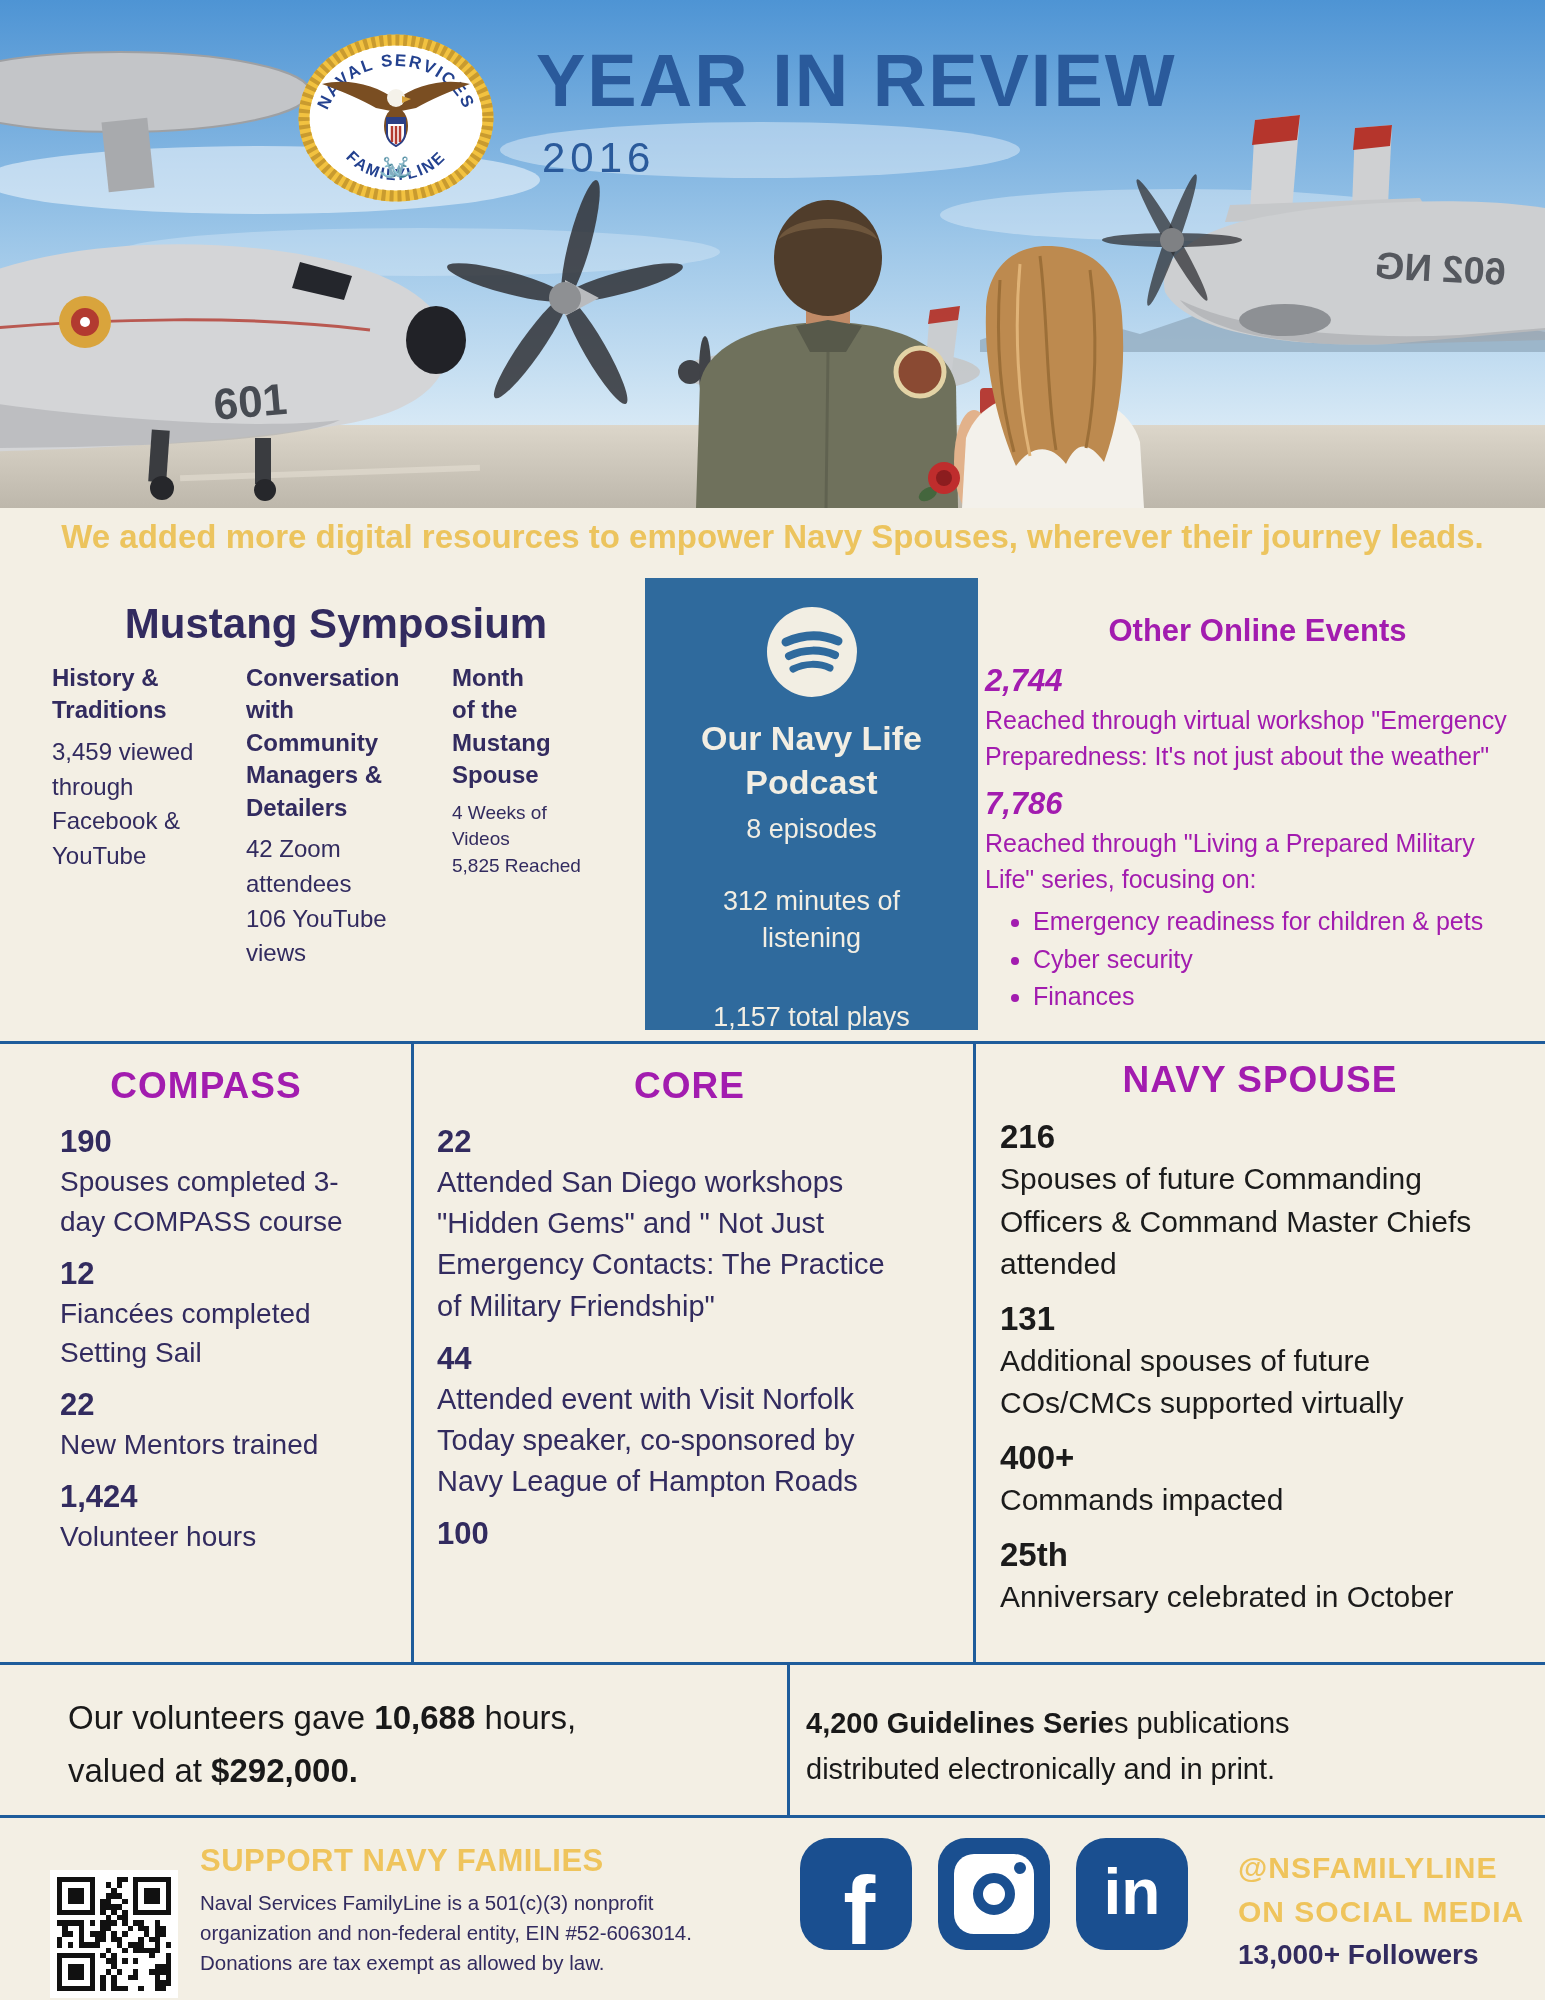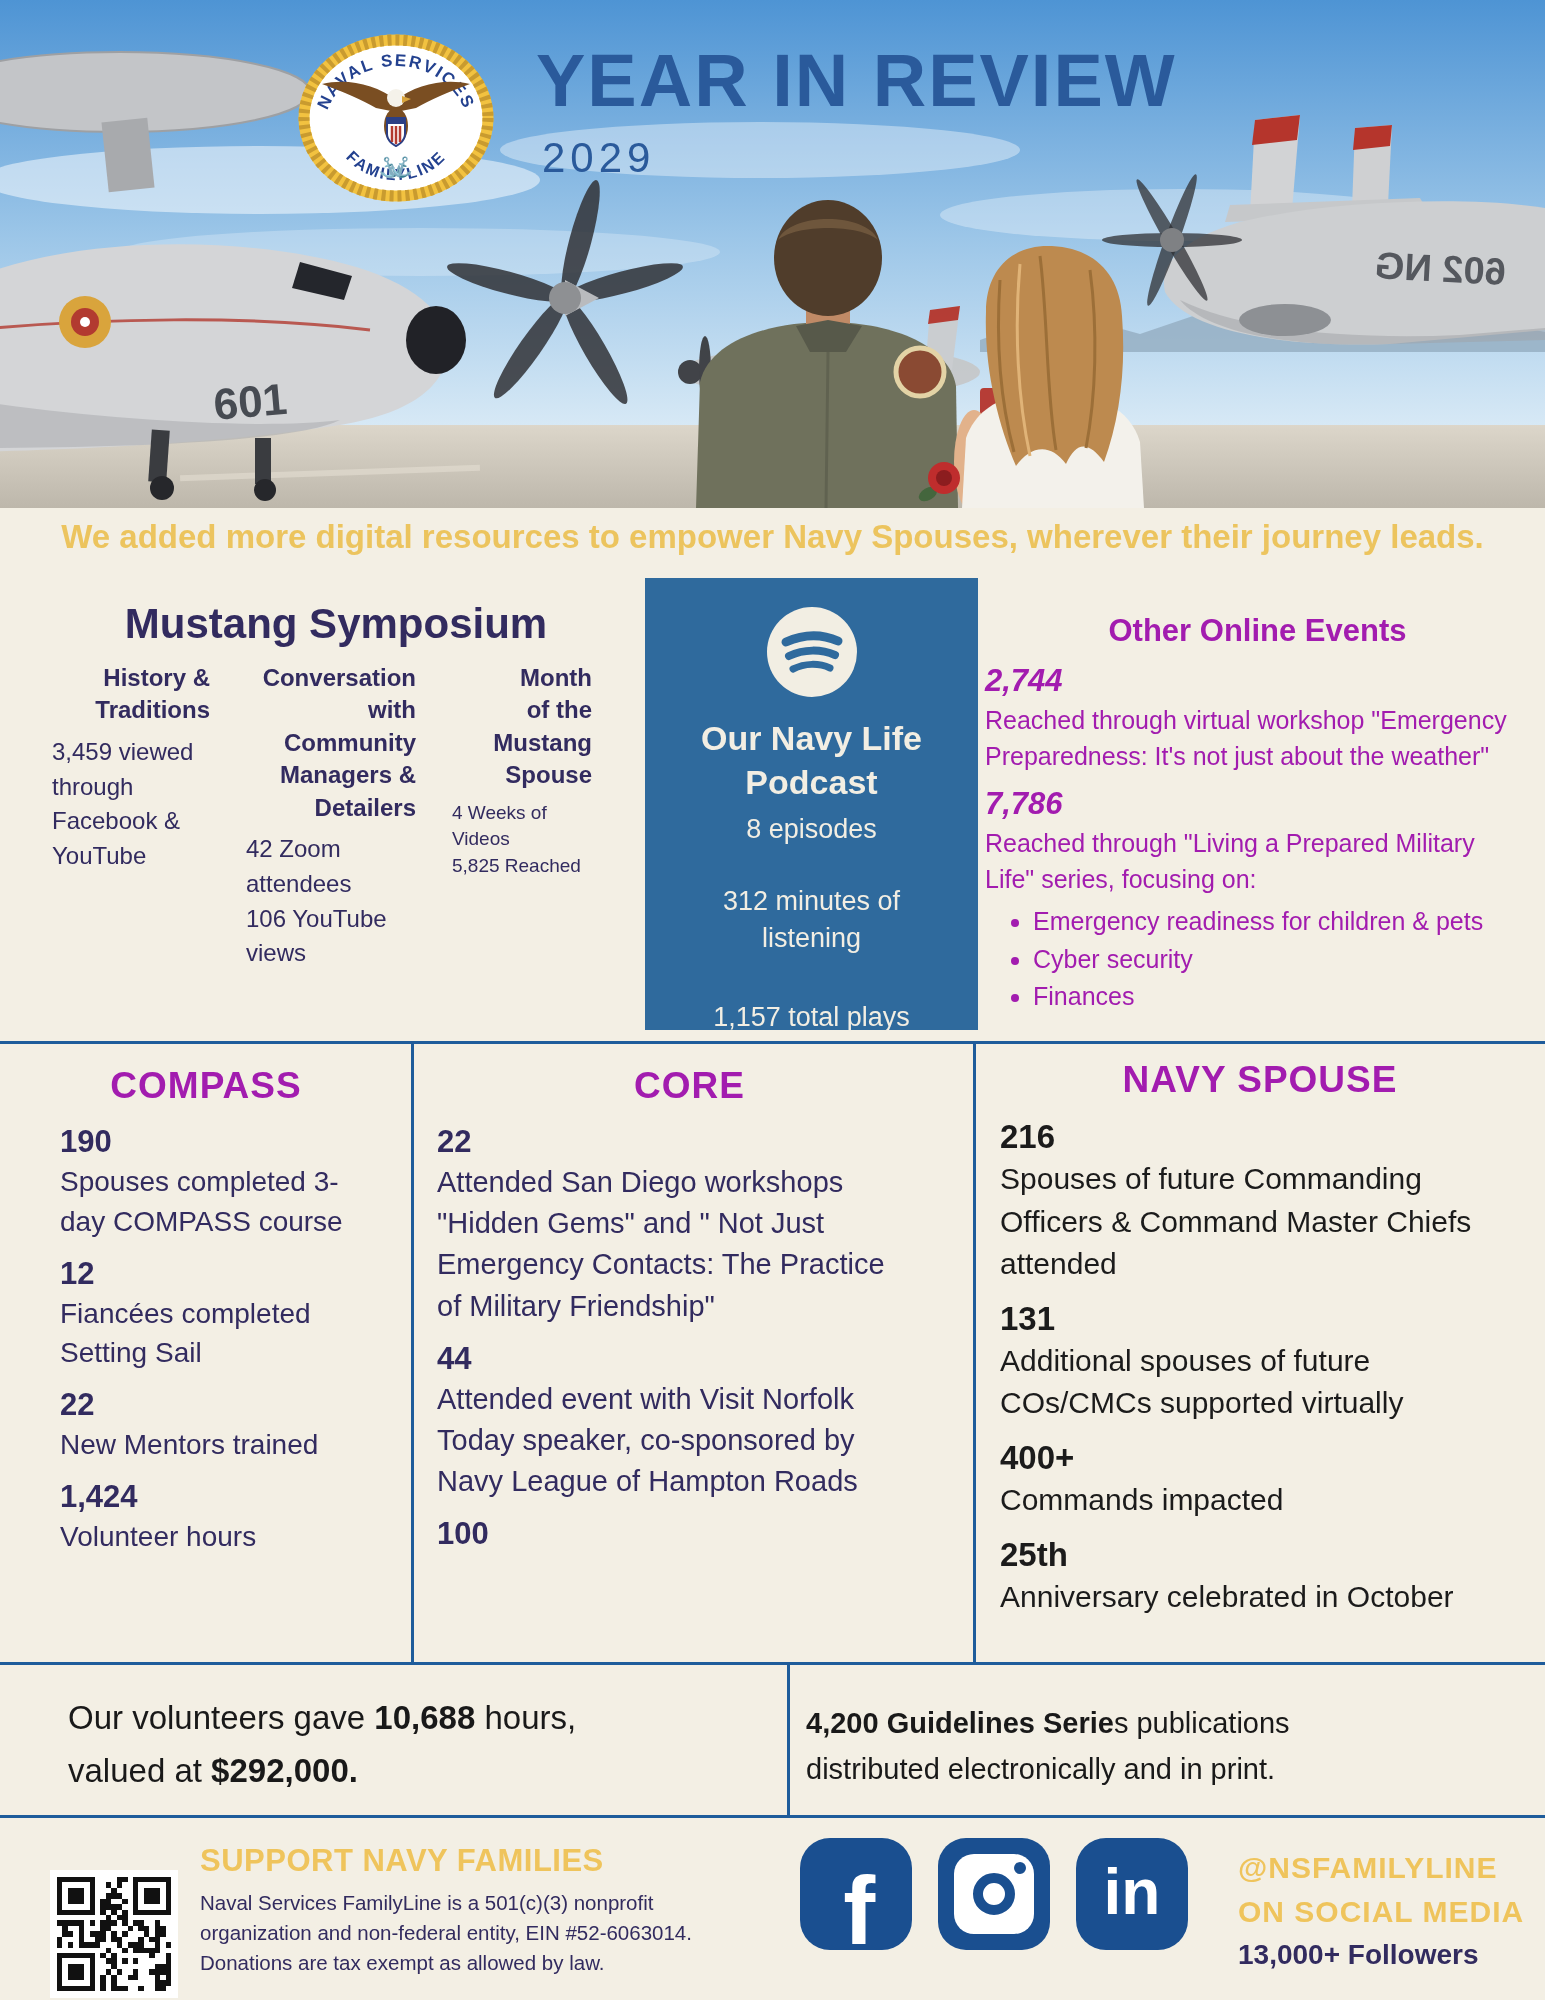--- a/index.html
+++ b/index.html
@@ -17,21 +17,21 @@
 
   
   .banner{position:absolute;left:0;top:518px;width:1545px;text-align:center;
           font-size:33px;font-weight:700;color:#ECC45E;}
 
   
   .mustang{position:absolute;left:40px;top:600px;width:592px;color:#322B5F;}
   .mustang-title{text-align:center;font-size:42px;font-weight:700;margin-bottom:14px;}
   .mustang-cols{display:flex;gap:36px;padding-left:12px;}
   .m-col1{width:158px;} .m-col2{width:170px;} .m-col3{width:140px;}
-  .m-head{font-size:24px;font-weight:700;line-height:1.35;white-space:pre-line;text-align:right;}
+  .m-head{font-size:24px;font-weight:700;line-height:1.35;white-space:pre-line;}
   .m-body{font-size:24px;line-height:1.45;margin-top:8px;}
   .m-col3 .m-body{font-size:19px;line-height:1.4;}
 
   
   .podcast{position:absolute;left:645px;top:578px;width:333px;height:452px;
            background:#2F6A9D;color:#F2EEE3;text-align:center;box-sizing:border-box;
            padding-top:28px;}
   .p-title{font-size:34px;font-weight:700;line-height:1.3;margin-top:14px;}
   .p-episodes{font-size:27px;margin-top:10px;}
   .p-minutes{font-size:27px;line-height:1.35;margin-top:38px;padding:0 30px;}
@@ -230,21 +230,21 @@
           <line x1="94" y1="92" x2="94" y2="108" stroke="#B23A30" stroke-width="2.5"></line>
           <line x1="98" y1="92" x2="98" y2="110" stroke="#B23A30" stroke-width="2.5"></line>
           <line x1="102" y1="92" x2="102" y2="108" stroke="#B23A30" stroke-width="2.5"></line>
           <text x="92" y="140" font-size="20" fill="#8A8F98" text-anchor="middle" transform="rotate(-20 92 134)">⚓</text>
           <text x="104" y="140" font-size="20" fill="#8A8F98" text-anchor="middle" transform="rotate(20 104 134)">⚓</text>
         </g>
       </svg>
     </div>
 
     <div class="header-title">YEAR IN REVIEW</div>
-    <div class="header-year">2029</div>
+    <div class="header-year">2016</div>
   </div>
 
   <div class="banner">We added more digital resources to empower Navy Spouses, wherever their journey leads.</div>
 
   <div class="mustang">
     <div class="mustang-title">Mustang Symposium</div>
     <div class="mustang-cols">
       <div class="m-col1">
         <div class="m-head">History &amp;
 Traditions</div>

